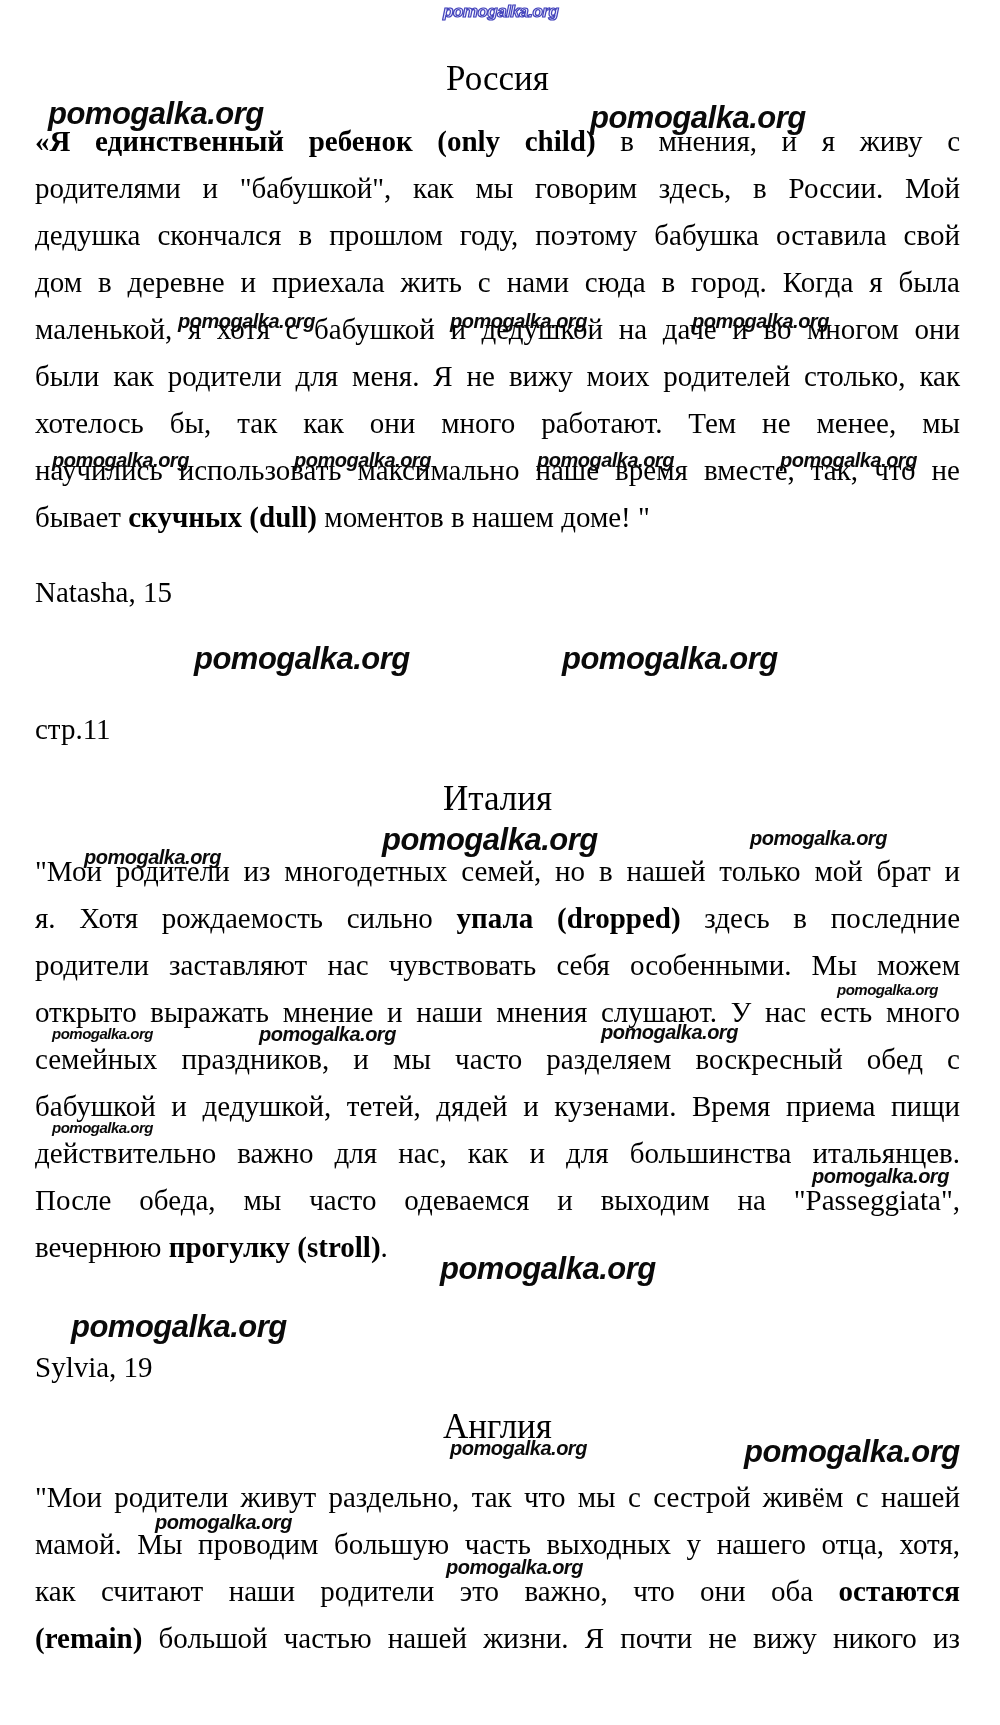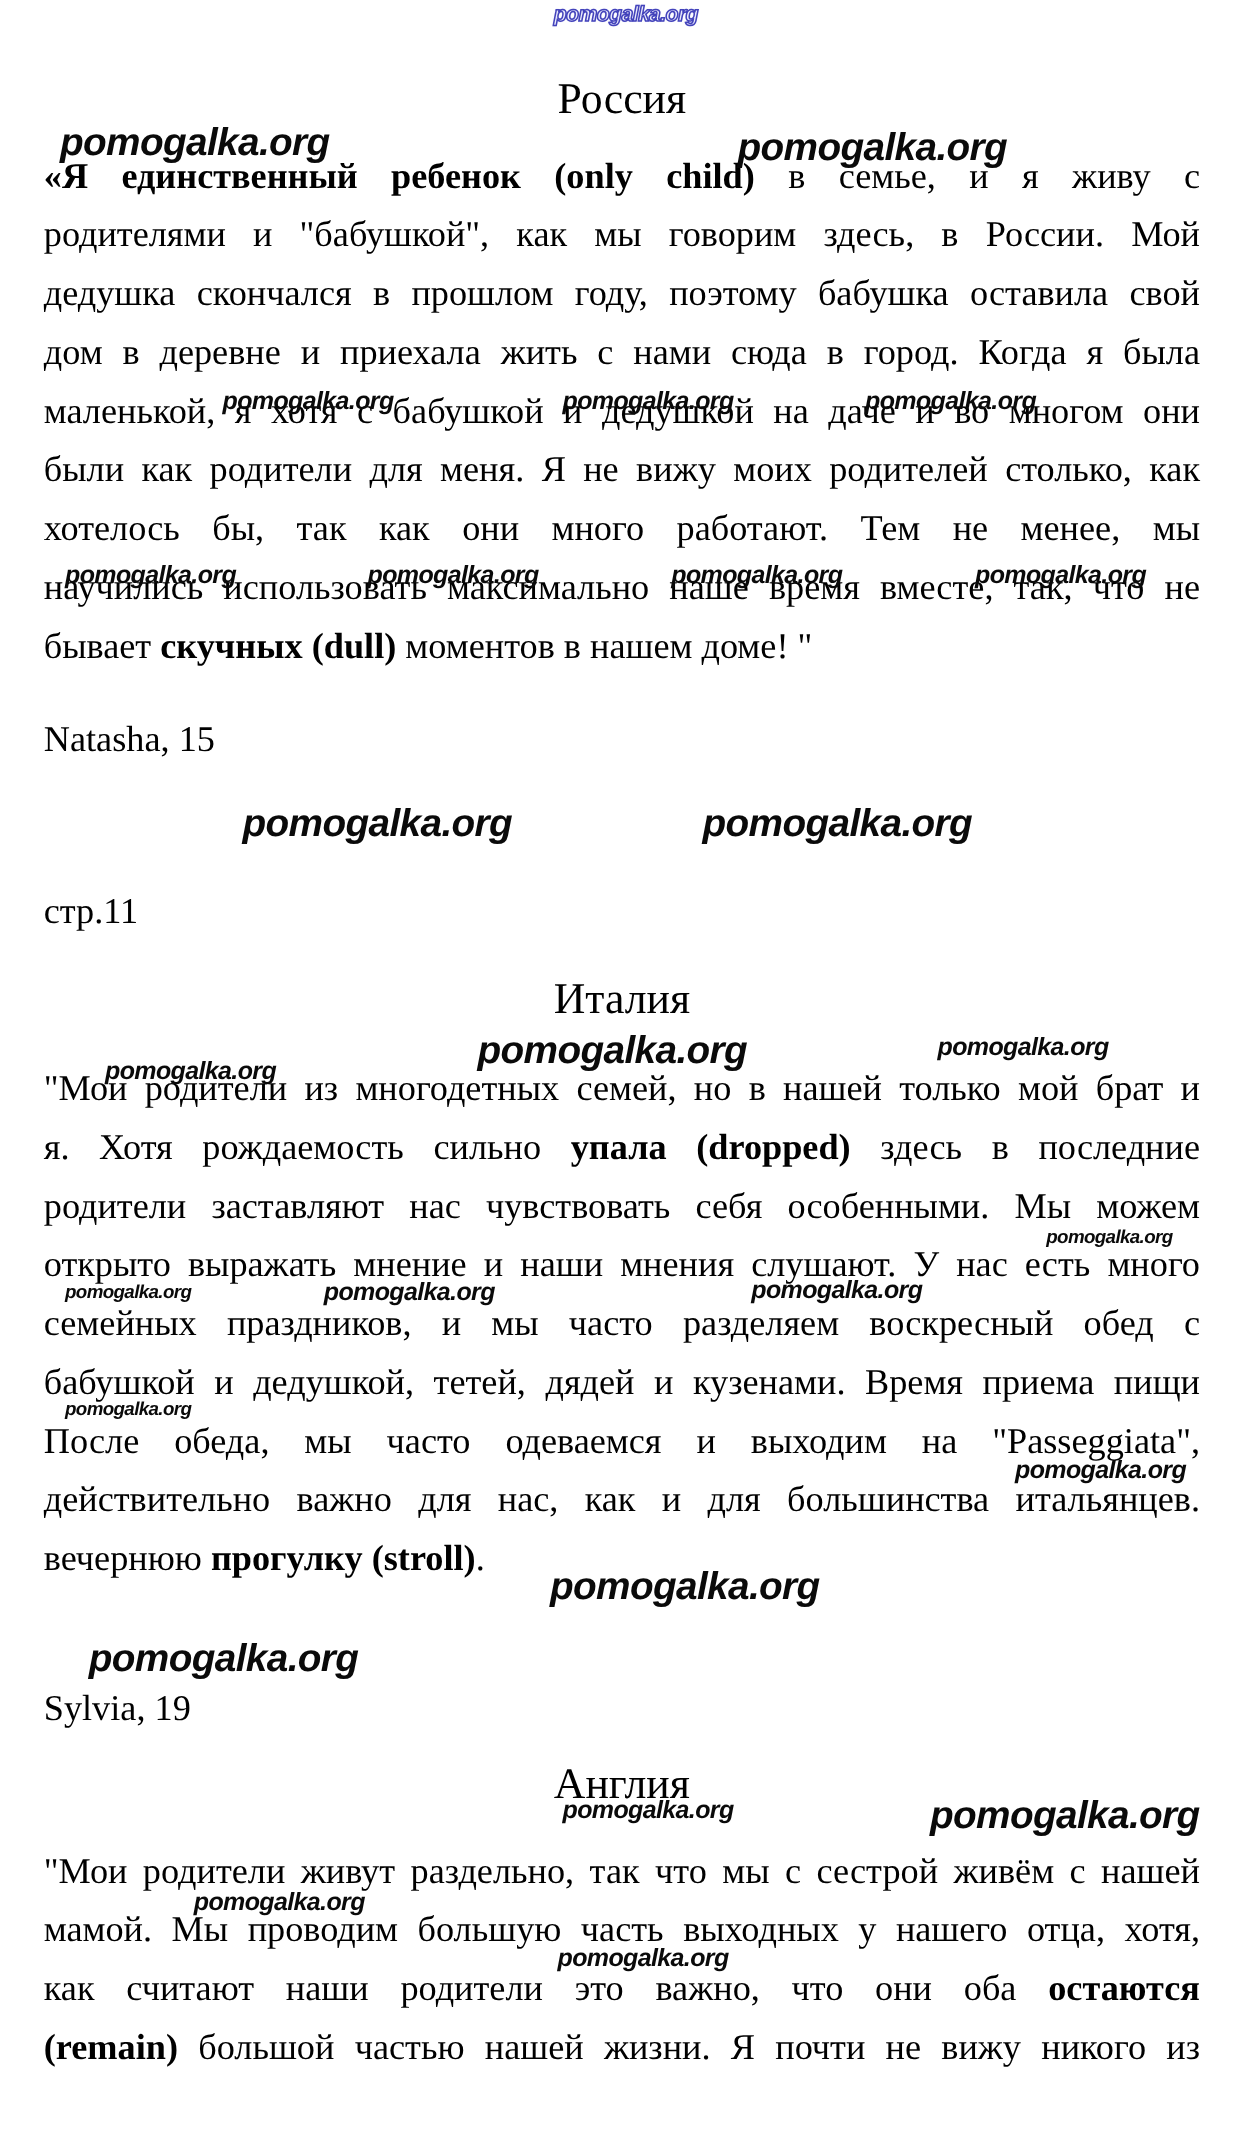--- a/index.html
+++ b/index.html
@@ -81,21 +81,21 @@
   }
 </style>
 </head>
 <body>
 
 <div class="page">
 
   <h1 class="doc-title" id="title-russia">Россия</h1>
 
   <div class="para" id="para-russia">
-      <div class="line"><b>«Я единственный ребенок (only child)</b><span> в семье, и я живу с</span></div>
+      <div class="line"><b>«Я единственный ребенок (only child)</b><span> в мнения, и я живу с</span></div>
       <div class="line"><span>родителями и "бабушкой", как мы говорим здесь, в России. Мой</span></div>
       <div class="line"><span>дедушка скончался в прошлом году, поэтому бабушка оставила свой</span></div>
       <div class="line"><span>дом в деревне и приехала жить с нами сюда в город. Когда я была</span></div>
       <div class="line"><span>маленькой, я хотя с бабушкой и дедушкой на даче и во многом они</span></div>
       <div class="line"><span>были как родители для меня. Я не вижу моих родителей столько, как</span></div>
       <div class="line"><span>хотелось бы, так как они много работают. Тем не менее, мы</span></div>
       <div class="line"><span>научились использовать максимально наше время вместе, так, что не</span></div>
       <div class="line no-stretch"><span>бывает </span><b>скучных (dull)</b><span> моментов в нашем доме! "</span></div>
     </div>
 
@@ -105,22 +105,22 @@
 
   <h1 class="doc-title" id="title-italy">Италия</h1>
 
   <div class="para" id="para-italy">
       <div class="line"><span>"Мои родители из многодетных семей, но в нашей только мой брат и</span></div>
       <div class="line"><span>я. Хотя рождаемость сильно </span><b>упала (dropped)</b><span> здесь в последние</span></div>
       <div class="line"><span>родители заставляют нас чувствовать себя особенными. Мы можем</span></div>
       <div class="line"><span>открыто выражать мнение и наши мнения слушают. У нас есть много</span></div>
       <div class="line"><span>семейных праздников, и мы часто разделяем воскресный обед с</span></div>
       <div class="line"><span>бабушкой и дедушкой, тетей, дядей и кузенами. Время приема пищи</span></div>
+      <div class="line"><span>действительно важно для нас, как и для большинства итальянцев.</span></div>
       <div class="line"><span>После обеда, мы часто одеваемся и выходим на "Passeggiata",</span></div>
-      <div class="line"><span>действительно важно для нас, как и для большинства итальянцев.</span></div>
       <div class="line no-stretch"><span>вечернюю </span><b>прогулку (stroll)</b><span>.</span></div>
     </div>
 
   <p class="byline" id="sig-sylvia">Sylvia, 19</p>
 
   <h1 class="doc-title" id="title-england">Англия</h1>
 
   <div class="para" id="para-england">
       <div class="line"><span>"Мои родители живут раздельно, так что мы с сестрой живём с нашей</span></div>
       <div class="line"><span>мамой. Мы проводим большую часть выходных у нашего отца, хотя,</span></div>

